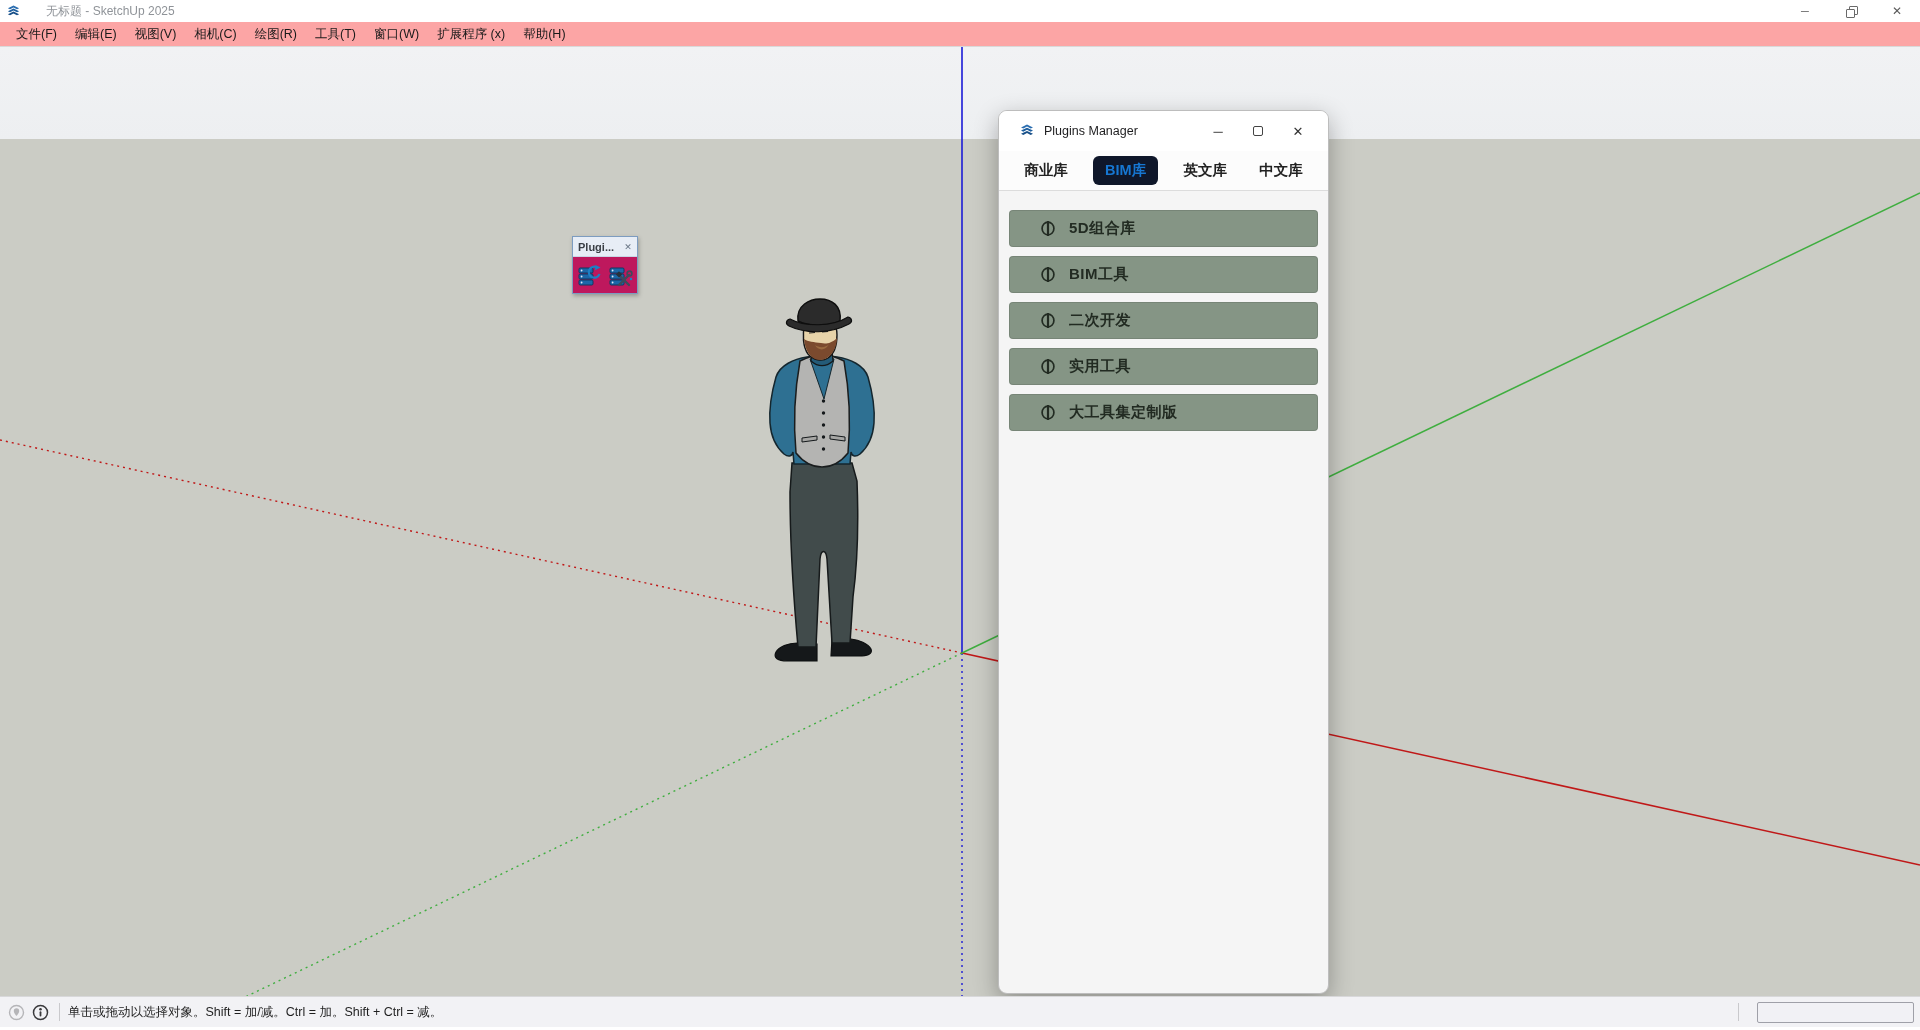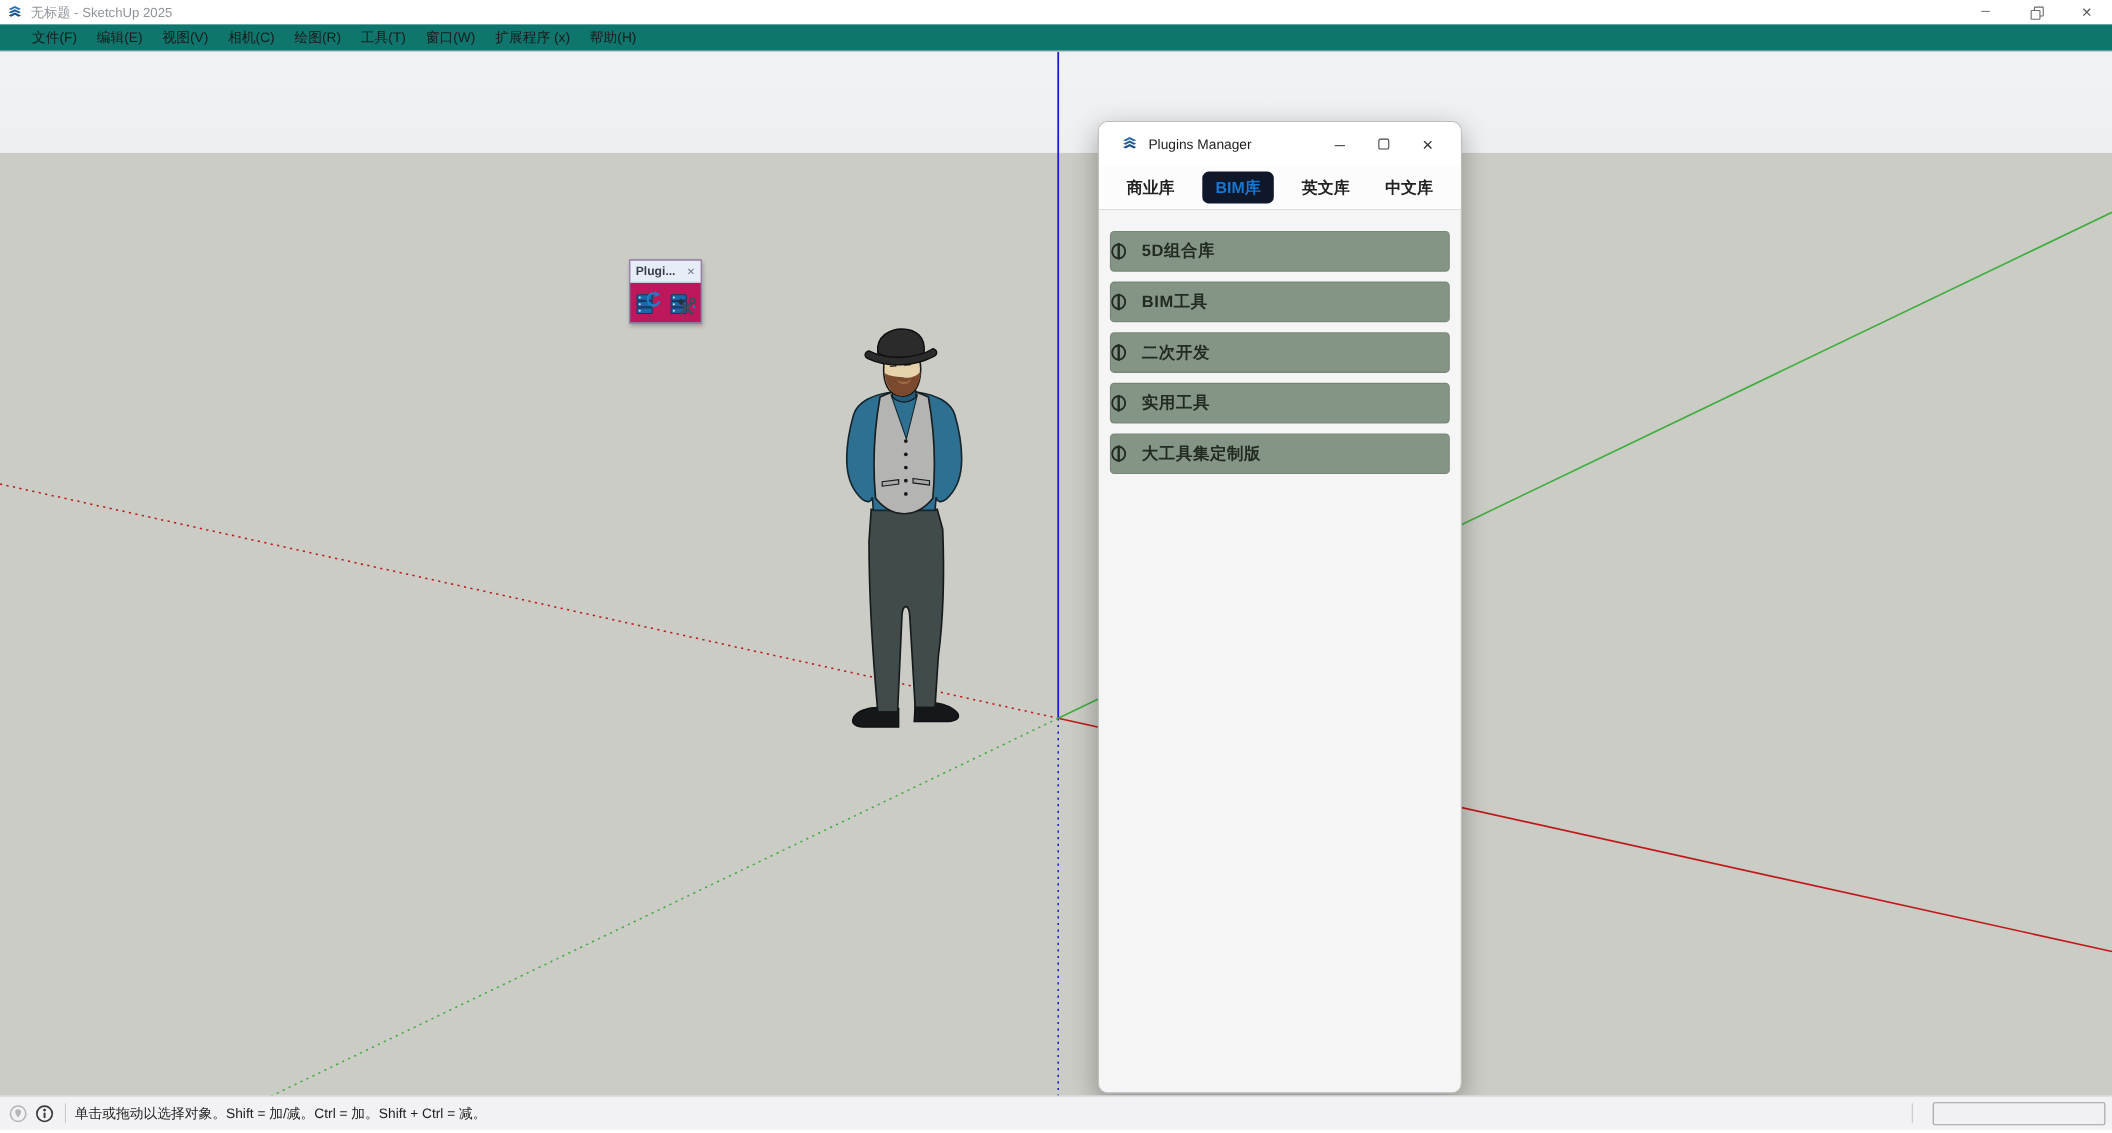--- a/index.html
+++ b/index.html
@@ -4,30 +4,30 @@
 <style>
   * { margin:0; padding:0; box-sizing:border-box; }
   html,body { width:1920px; height:1030px; overflow:hidden; }
   body { font-family:"Liberation Sans", sans-serif; background:#fff; position:relative; }
 
   .app { position:relative; width:1920px; height:1030px; background:#fff; }
 
   
   .titlebar { height:22px; background:#ffffff; display:flex; align-items:center; padding-left:6px; position:relative; }
   .app-logo { width:15px; height:15px; display:inline-block; }
-  .win-title { margin-left:7px; font-size:12px; color:#8f9398; }
+  .win-title { margin-left:25px; font-size:12px; color:#8f9398; }
   .win-controls { position:absolute; right:0; top:0; height:22px; display:flex; }
   .win-btn { width:46px; height:22px; display:flex; align-items:center; justify-content:center; color:#5a5a5a; font-size:11px; cursor:default; }
   .restore-glyph { position:relative; width:11px; height:11px; }
   .restore-glyph::before { content:""; position:absolute; left:3px; top:0; width:7px; height:7px; border:1px solid #6a6a6a; border-radius:1px; }
   .restore-glyph::after  { content:""; position:absolute; left:0; top:3px; width:7px; height:7px; border:1px solid #6a6a6a; background:#fff; border-radius:1px; }
   .close-glyph { font-size:12px; }
 
   
-  .menubar { height:25px; background:#0f766e; border-bottom:1px solid #d9d9d9; display:flex; align-items:center; padding-left:20px; }
+  .menubar { height:25px; background:#fca5a5; border-bottom:1px solid #d9d9d9; display:flex; align-items:center; padding-left:7px; }
   .menu-item { font-size:12.5px; color:#1a1a1a; padding:0 9px; line-height:24px; }
 
   
   .viewport { position:absolute; top:47px; left:0; width:1920px; height:952px; background:#cbccc5; overflow:hidden; }
   .sky { position:absolute; top:0; left:0; width:100%; height:92px; background:linear-gradient(#f1f2f4,#edeff1); }
   .axes-svg, .figure-svg { position:absolute; }
   .axes-svg { left:0; top:0; }
   .figure-svg { left:760px; top:250px; }
 
   
@@ -43,21 +43,21 @@
   .dlg-titlebar { height:40px; background:#ffffff; display:flex; align-items:center; padding-left:20px; position:relative; }
   .dlg-logo { width:16px; height:16px; }
   .dlg-title { margin-left:9px; font-size:12.5px; color:#1d1d1f; }
   .dlg-controls { position:absolute; right:10px; top:0; height:40px; display:flex; align-items:center; }
   .dlg-btn { width:40px; height:40px; display:flex; align-items:center; justify-content:center; color:#333; font-size:13px; cursor:default; }
   .max-glyph { width:10px; height:10px; border:1px solid #444; border-radius:2px; }
   .dlg-tabs { height:40px; background:#fcfcfc; border-bottom:1px solid #dcdcdc; display:flex; align-items:center; justify-content:space-evenly; }
   .tab { font-size:14.5px; font-weight:bold; color:#222; padding:5px 7px; border-radius:6px; cursor:default; }
   .tab.active { background:#0f172a; color:#1677d2; padding:5px 12px; }
   .dlg-body { padding:19px 10px; display:flex; flex-direction:column; gap:9px; }
-  .plugin-item { height:37px; background:#859585; border-radius:4px; display:flex; align-items:center; padding-left:0; gap:13px; box-shadow:inset 0 0 0 1px rgba(0,0,0,.10); cursor:default; }
+  .plugin-item { height:37px; background:#859585; border-radius:4px; display:flex; align-items:center; padding-left:31px; gap:13px; box-shadow:inset 0 0 0 1px rgba(0,0,0,.10); cursor:default; }
   .plugin-item .item-label { font-size:15px; font-weight:bold; color:#222b22; letter-spacing:.5px; }
 
   
   .statusbar { position:absolute; left:0; bottom:3px; width:1920px; height:31px; background:#f2f2f5; border-top:1px solid #d8d8da; display:flex; align-items:center; padding-left:3px; }
   .sb-icon { width:22px; height:22px; display:flex; align-items:center; justify-content:center; margin-left:2px; }
   .sb-divider { width:1px; height:18px; background:#c9c9cc; margin:0 8px; }
   .sb-hint { font-size:12.5px; color:#1f1f1f; }
   .sb-right { margin-left:auto; display:flex; align-items:center; }
   .measure-input { width:157px; height:21px; background:#f1f1f5; border:1px solid #9fa0a8; border-radius:2px; margin:0 6px 0 10px; font-size:12px; padding:0 5px; color:#222; }
 </style>

